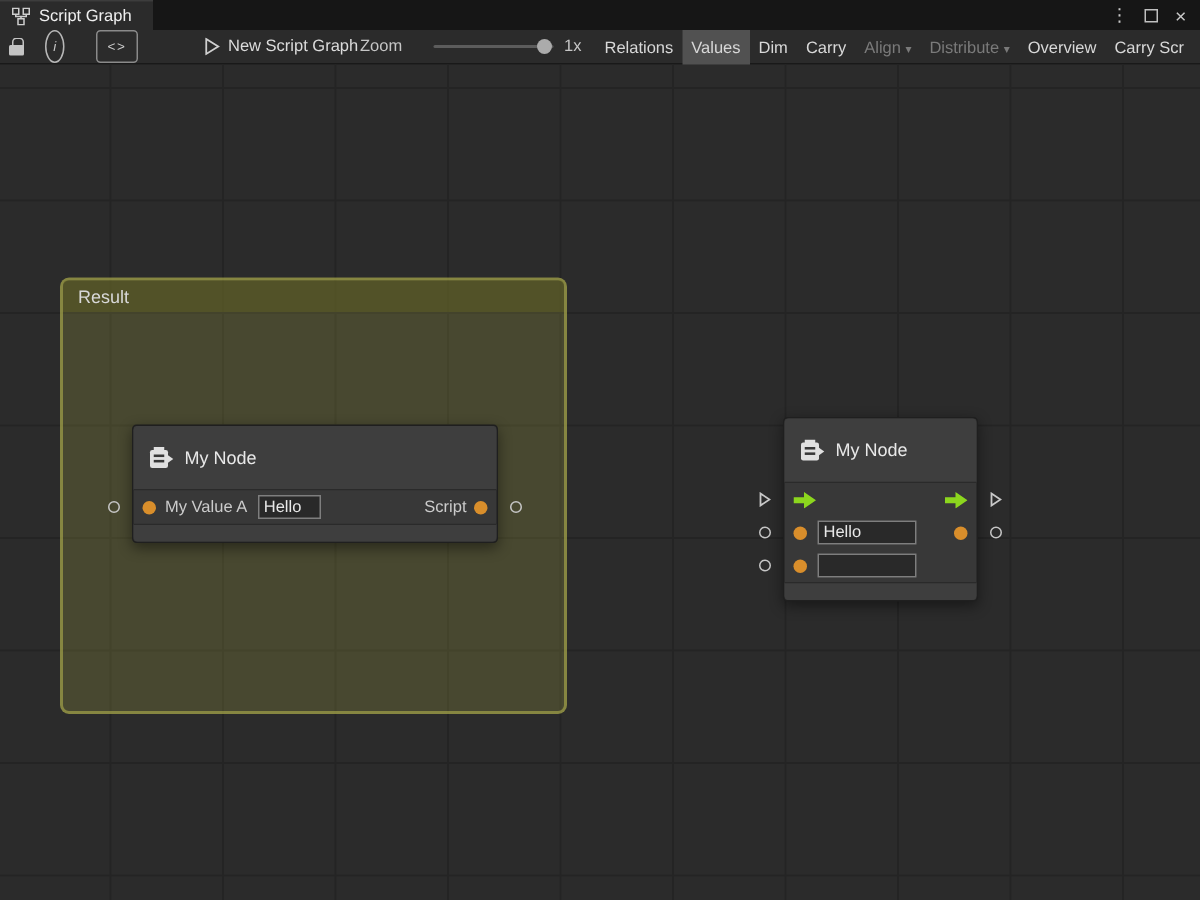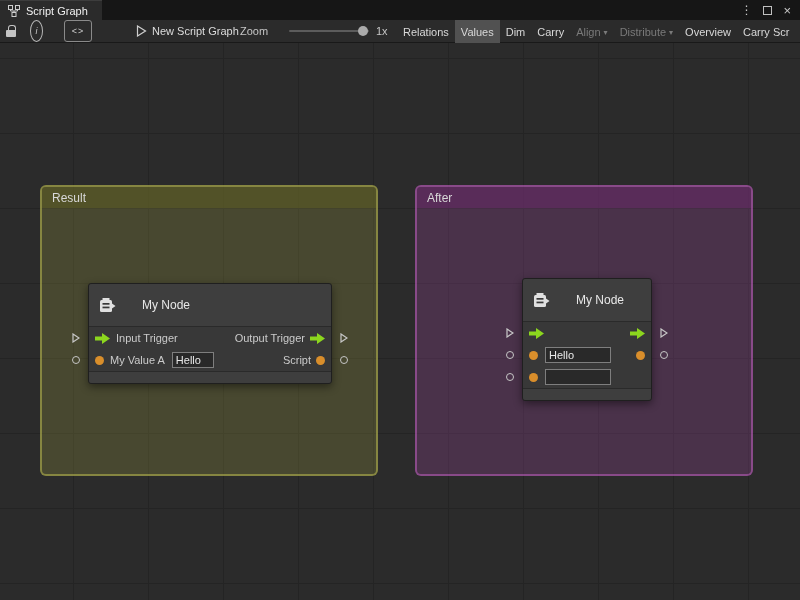--- a/index.html
+++ b/index.html
@@ -58,21 +58,21 @@
     border-color:rgba(190,95,190,.55);background:rgba(155,70,155,.28)}
   .group.after .group-header{background:rgba(100,40,100,.60)}
 
   
   .node{position:absolute;background:#383838;border:1px solid #1f1f1f;border-radius:3px;
     box-shadow:0 3px 9px rgba(0,0,0,.45)}
   .node-before{left:88px;top:240px;width:244px}
   .node-after{left:522px;top:235px;width:130px}
   .node-header{height:43px;display:flex;align-items:center;padding:0 10px;
     border-bottom:1px solid #2a2a2a;background:#3e3e3e;border-radius:3px 3px 0 0}
-  .node-title{font-size:12px;color:#e8e8e8;margin-left:26px}
+  .node-title{font-size:12px;color:#e8e8e8;margin-left:7px}
   .prow{position:relative;height:22px;display:flex;align-items:center;padding:0 6px;
     font-size:11px;color:#cbcbcb}
   .plabel{margin-left:6px}
   .rgrp{margin-left:auto;display:flex;align-items:center;gap:5px}
   .vdot{width:9px;height:9px;border-radius:50%;background:#d98e2b;display:inline-block}
   .flowarrow{display:flex;align-items:center}
   .gfield{height:16px;background:#292929;border:1px solid #7e7e7e;color:#e8e8e8;
     font-size:11px;padding:0 3px;margin-left:7px;font-family:inherit}
   .w-hello{width:42px}.w-tiny{width:13px}.w-after{width:66px}
   .node-footer{height:12px;border-top:1px solid #2a2a2a;background:#3e3e3e;
@@ -142,66 +142,35 @@
   </div>
 
   <div class="canvas">
 
     <div class="group before">
       <div class="group-header">
         <span>Result</span>
       </div>
     </div>
 
-    <div class="group after">
-      <div class="group-header">
-        <span>After</span>
-      </div>
-    </div>
 
     <div class="node node-before">
       <div class="node-header">
         <span>
           <svg width="17" height="15" viewBox="0 0 17 15">
             <rect x="3.5" y="0" width="7" height="2.5" fill="#e0e0e0"></rect>
             <rect x="1" y="2" width="12" height="12" rx="1.5" fill="#e0e0e0"></rect>
             <rect x="3.5" y="5" width="7" height="1.7" fill="#383838"></rect>
             <rect x="3.5" y="8.6" width="7" height="1.7" fill="#383838"></rect>
             <path d="M13 5.5 L16.5 8 L13 10.5 Z" fill="#e0e0e0"></path>
           </svg>
         </span>
         <span class="node-title">My Node</span>
       </div>
       <div class="prow">
-        <span class="oport l">
-          <svg width="8" height="10" viewBox="0 0 8 10">
-              <path d="M1 1 L7 5 L1 9 Z" fill="none" stroke="#c8c8c8" stroke-width="1.2"></path>
-            </svg>
-        </span>
-        <span class="flowarrow">
-          <svg width="15" height="11" viewBox="0 0 15 11">
-              <path d="M0 3.5 H7 V0 L15 5.5 L7 11 V7.5 H0 Z" fill="#8cd61e"></path>
-            </svg>
-        </span>
-        <span class="plabel">Input Trigger</span>
-        <span class="rgrp">
-          <span>Output Trigger</span>
-          <span class="flowarrow">
-            <svg width="15" height="11" viewBox="0 0 15 11">
-                <path d="M0 3.5 H7 V0 L15 5.5 L7 11 V7.5 H0 Z" fill="#8cd61e"></path>
-              </svg>
-          </span>
-        </span>
-        <span class="oport r">
-          <svg width="8" height="10" viewBox="0 0 8 10">
-              <path d="M1 1 L7 5 L1 9 Z" fill="none" stroke="#c8c8c8" stroke-width="1.2"></path>
-            </svg>
-        </span>
-      </div>
-      <div class="prow">
         <span class="oport l cport"></span>
         <span class="vdot"></span>
         <span class="plabel">My Value A</span>
         <input class="gfield w-hello" value="Hello" style="">
         <span class="rgrp">
           <span>Script</span>
           <span class="vdot"></span>
         </span>
         <span class="oport r cport"></span>
       </div>

